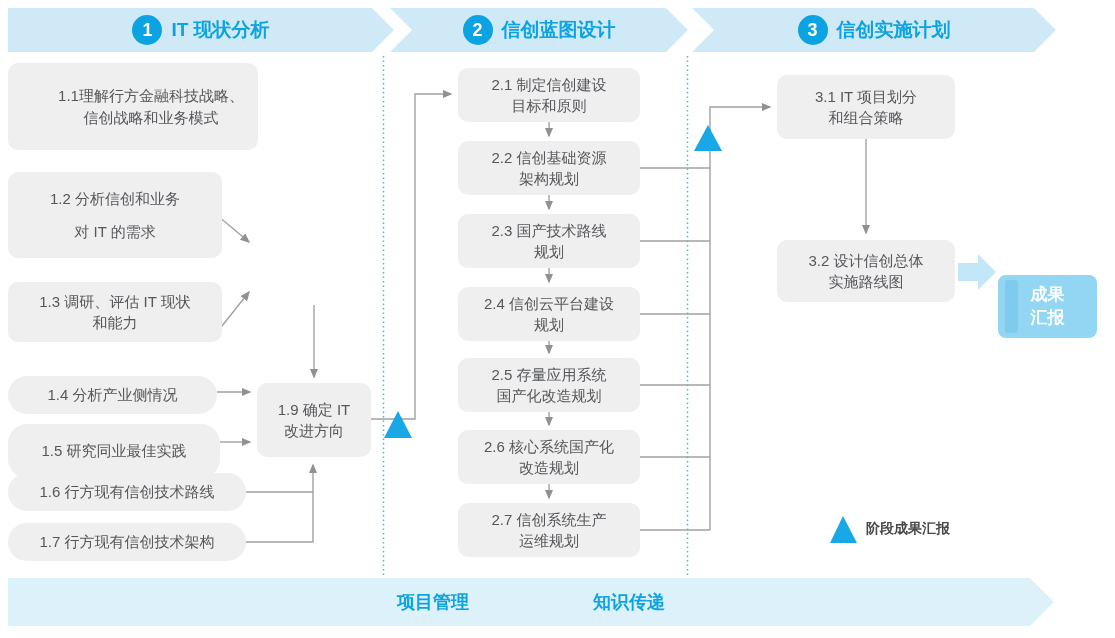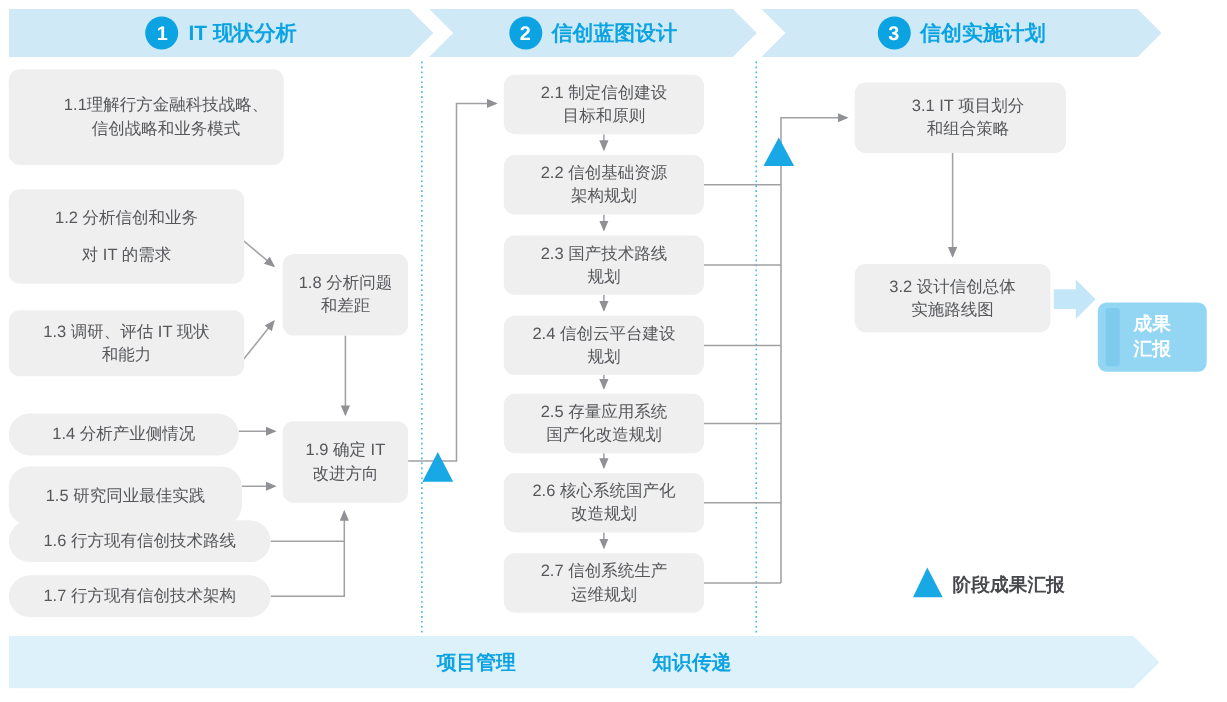--- a/index.html
+++ b/index.html
@@ -36,40 +36,40 @@
   .n17{left:8px;top:523px;width:238px;height:38px;}
   .n18{left:257px;top:231px;width:114px;height:74px;}
   .n19{left:257px;top:383px;width:114px;height:74px;}
   .n21{left:458px;top:68px;width:182px;height:54px;}
   .n22{left:458px;top:141px;width:182px;height:54px;}
   .n23{left:458px;top:214px;width:182px;height:54px;}
   .n24{left:458px;top:287px;width:182px;height:54px;}
   .n25{left:458px;top:358px;width:182px;height:54px;}
   .n26{left:458px;top:430px;width:182px;height:54px;}
   .n27{left:458px;top:503px;width:182px;height:54px;}
-  .n31{left:777px;top:75px;width:178px;height:64px;padding-left:14px;}
+  .n31{left:777px;top:75px;width:178px;height:64px;}
   .n32{left:777px;top:240px;width:178px;height:62px;}
   .result{
     left:998px;top:240px;width:99px;height:63px;background:#92d6f4;border-radius:8px;
     color:#ffffff;font-weight:bold;font-size:17px;line-height:1.35;margin-top:35px;
   }
   .result-strip{position:absolute;left:7px;top:5px;bottom:5px;width:13px;background:#7fcbee;border-radius:3px;}
   .result .rl{position:relative;}
   
   svg.wires{position:absolute;left:0;top:0;width:1115px;height:638px;pointer-events:none;}
   
   .footer-band{
     position:absolute;left:8px;top:578px;width:1046px;height:48px;background:#ddf1fb;
     clip-path:polygon(0 0,calc(100% - 24px) 0,100% 50%,calc(100% - 24px) 100%,0 100%);
   }
   .footer-label{position:absolute;top:578px;height:48px;line-height:48px;font-size:18px;font-weight:bold;color:#0ba3e1;white-space:nowrap;}
   .footer-label-1{left:397px;}
   .footer-label-2{left:593px;}
   
-  .legend-label{position:absolute;left:866px;top:520px;font-size:17px;font-weight:bold;color:#48494c;white-space:nowrap;}
+  .legend-label{position:absolute;left:866px;top:520px;font-size:14px;font-weight:bold;color:#48494c;white-space:nowrap;}
 </style>
 </head>
 <body>
 
 <div class="canvas">
 
   <div class="phase phase-1">
     <span class="phase-num">1</span>
     <span class="phase-label">IT 现状分析</span>
   </div>
@@ -150,24 +150,20 @@
   </div>
   <div class="box pill n15">
     <span>1.5 研究同业最佳实践</span>
   </div>
   <div class="box pill n16">
     <span>1.6 行方现有信创技术路线</span>
   </div>
   <div class="box pill n17">
     <span>1.7 行方现有信创技术架构</span>
   </div>
-  <div class="box n18">
-    <span>1.8 分析问题</span>
-    <span>和差距</span>
-  </div>
   <div class="box n19">
     <span>1.9 确定 IT</span>
     <span>改进方向</span>
   </div>
 
   <div class="box n21">
     <span>2.1 制定信创建设</span>
     <span>目标和原则</span>
   </div>
   <div class="box n22">

